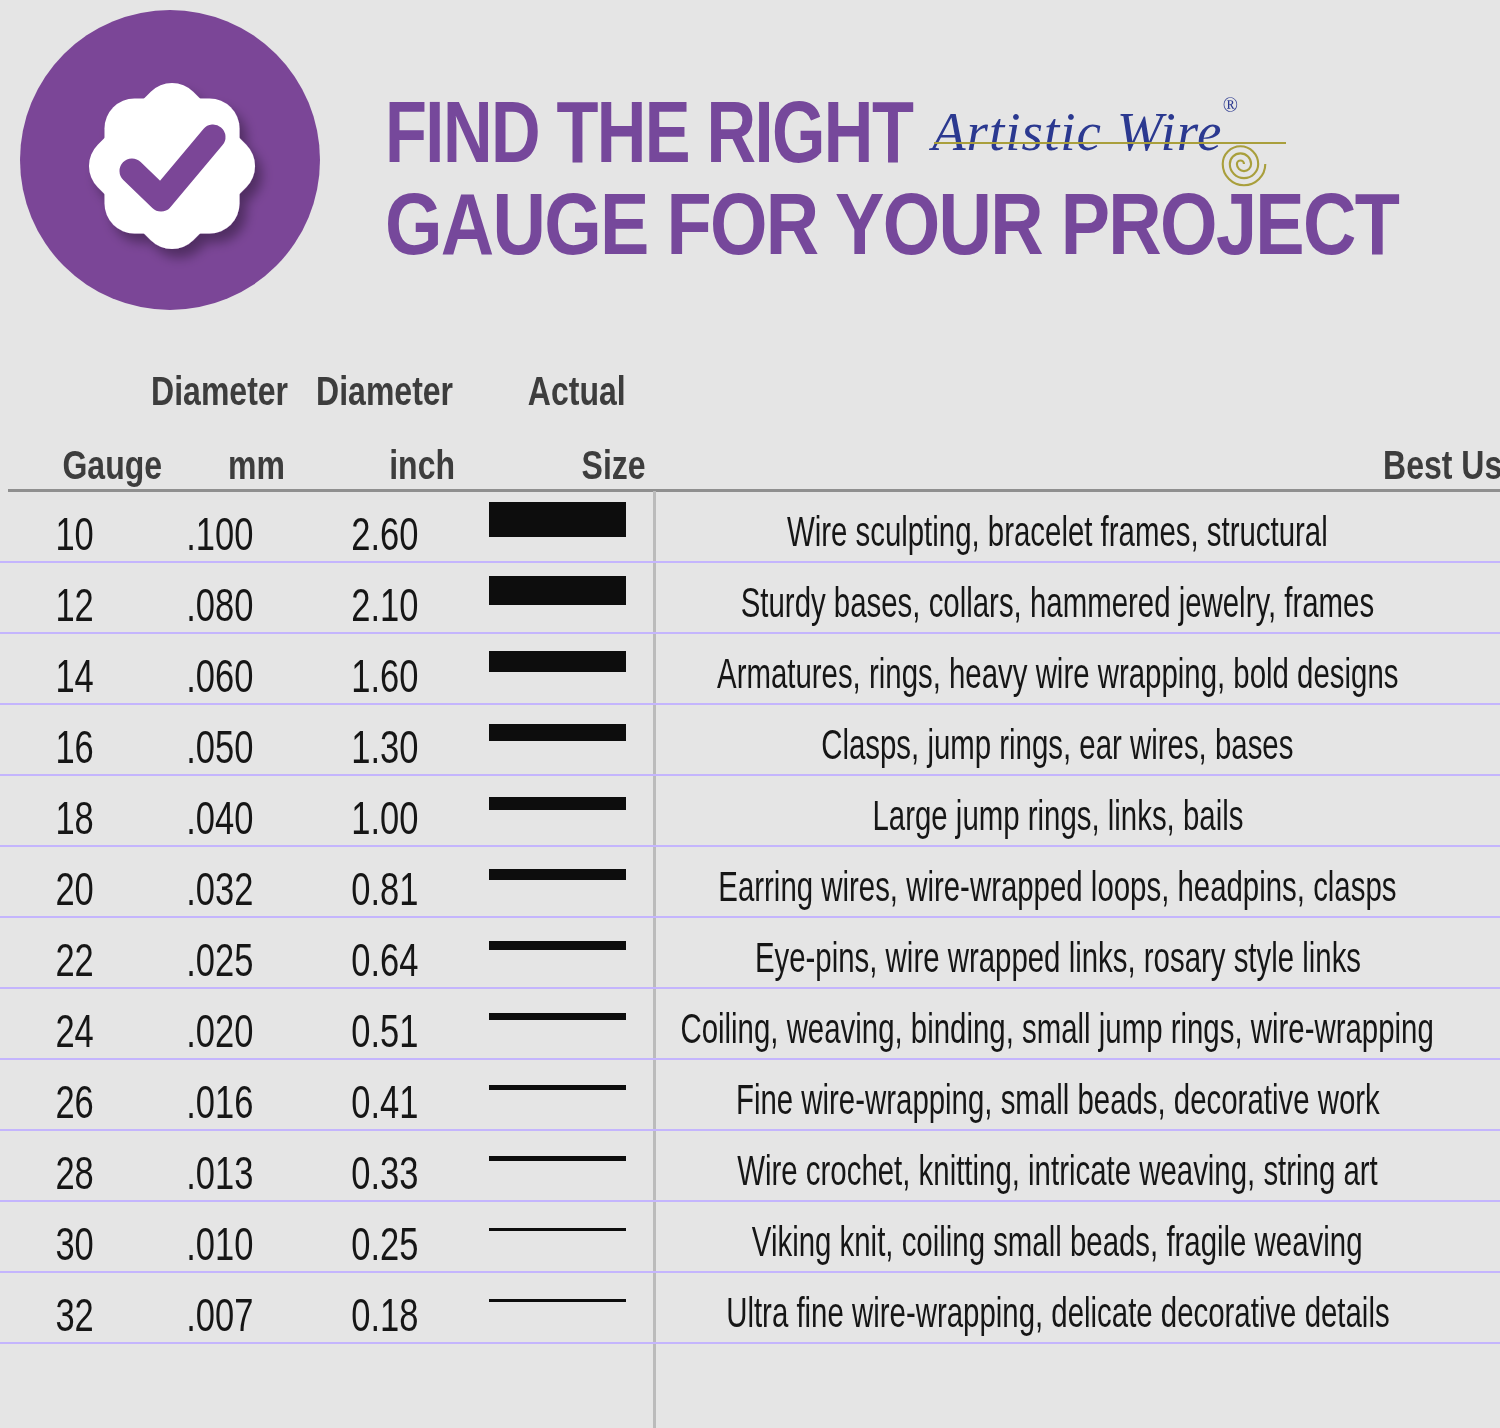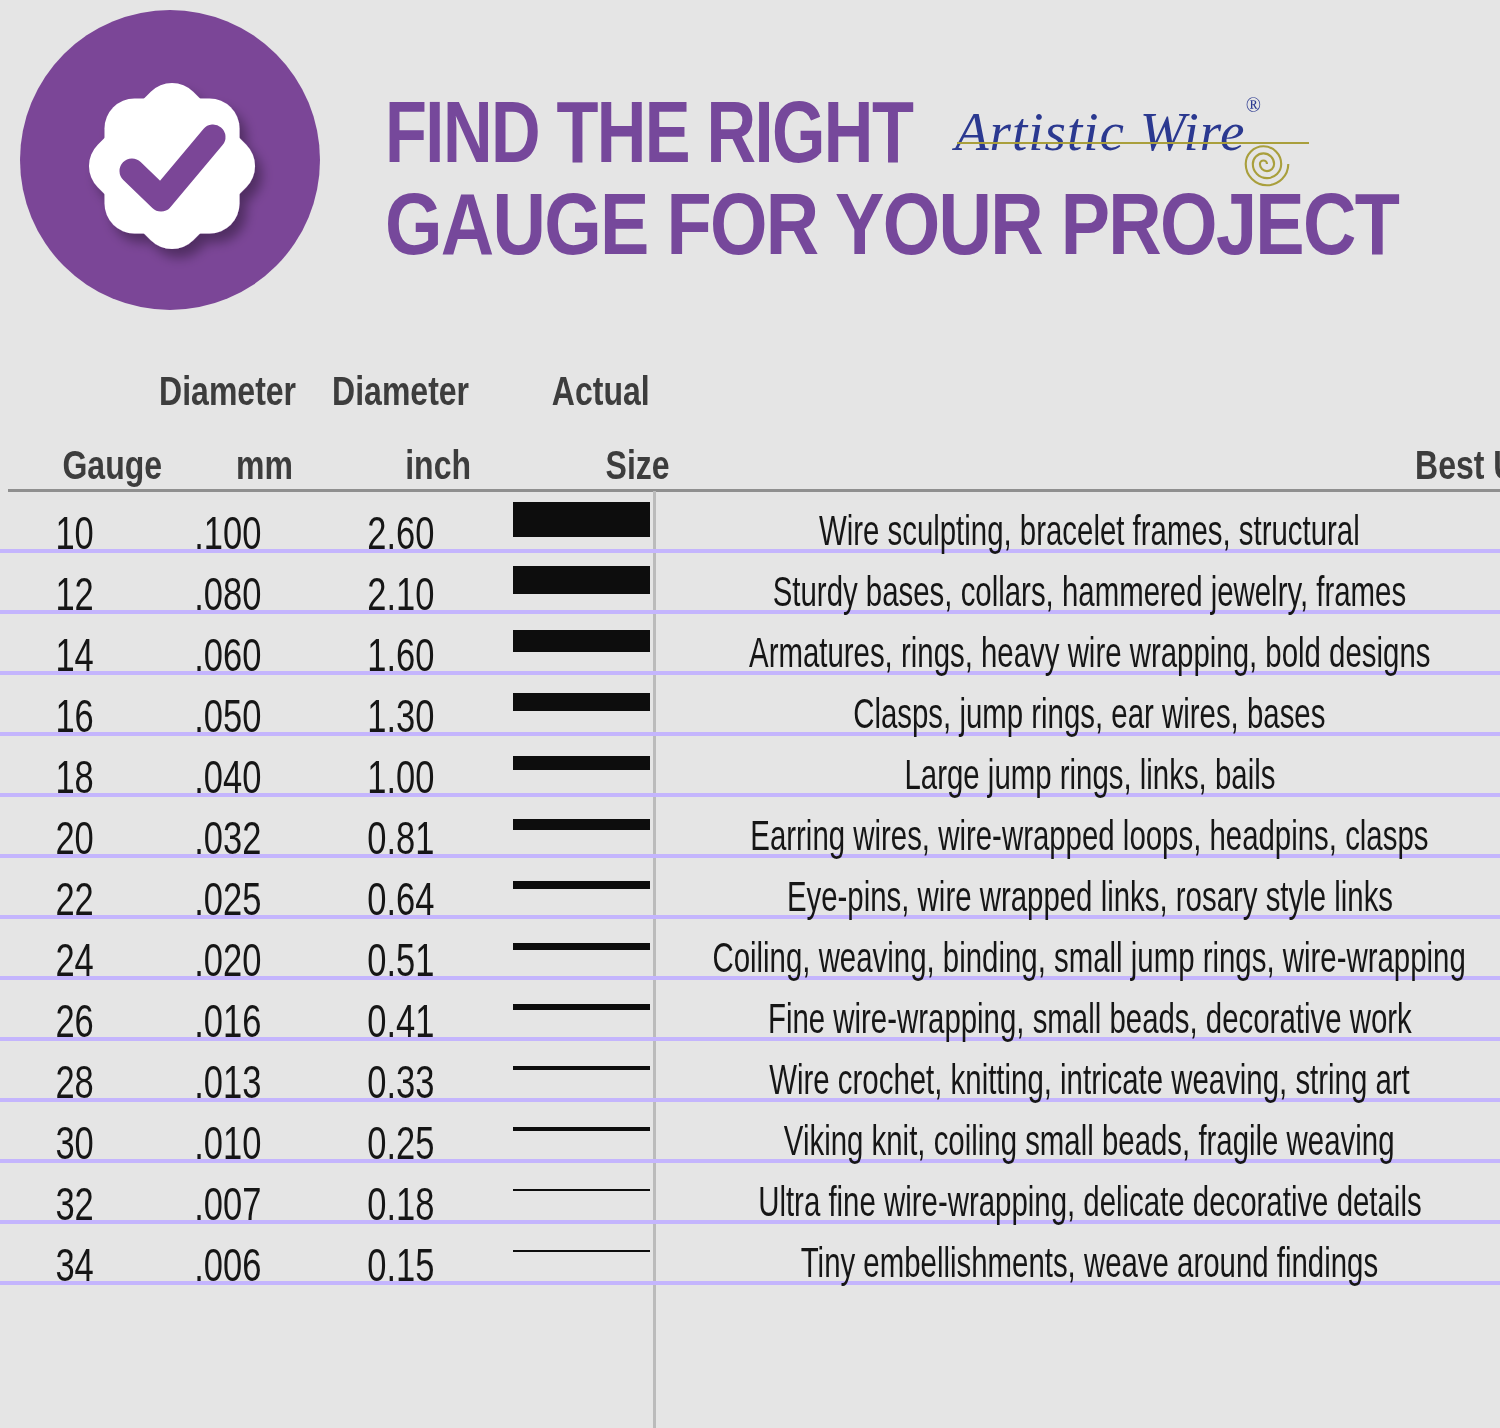--- a/index.html
+++ b/index.html
@@ -15,52 +15,52 @@
   .title-block { position:absolute; left:385px; top:86px; white-space:nowrap; }
   .title-line { height:92px; line-height:92px; }
   .title-line span {
     display:inline-block; transform-origin:left center;
     font-weight:bold; font-size:88px; letter-spacing:-2px; color:#76489B;
   }
   .title-line.l1 span { transform:scaleX(0.78); }
   .title-line.l2 span { transform:scaleX(0.84); }
 
   
-  .logo { position:absolute; left:953px; top:86px; width:430px; height:140px; }
+  .logo { position:absolute; left:930px; top:86px; width:430px; height:140px; }
   .logo-text {
     position:absolute; left:2px; top:8px;
     font-family:"Liberation Serif", serif; font-style:italic;
     font-size:55px; color:#2B3990; white-space:nowrap; letter-spacing:1px;
   }
   .logo-text sup { font-size:20px; vertical-align:38px; letter-spacing:0; }
   .logo-underline { position:absolute; left:4px; top:56px; width:352px; height:2px; background:#A99F3C; }
   .logo-spiral { position:absolute; left:288px; top:52px; width:52px; height:52px; }
 
   
   .grid-cols {
-    display:grid; grid-template-columns:150px 140px 190px 175px 845px;gap:8px;
+    display:grid; grid-template-columns:150px 140px 190px 175px 845px;
   }
   .thead { position:absolute; left:0; top:352px; width:1500px; }
   .thead .hrow1 { height:62px; }
   .thead .hrow2 { height:74px;padding-left:37px; }
   .hcell { display:flex; justify-content:center; align-items:flex-end; }
   .hcell span {
     display:inline-block; transform:scaleX(0.8);
     font-weight:bold; font-size:40px; color:#3D3D3D; white-space:nowrap;
   }
   .hcell.shift span { transform:scaleX(0.8) translateX(12px); }
   .hcell.bestuse { justify-content:flex-end; padding-left:230px; }
 
   .header-rule { position:absolute; left:8px; width:1492px; top:489px; height:3px; background:#8F8F8F; }
   .v-rule { position:absolute; left:653px; top:491px; width:3px; height:937px; background:#BBBBBB; }
 
   .tbody { position:absolute; left:0; top:492px; width:1500px; }
   .trow {
-    box-sizing:border-box; height:61px;
-    border-bottom:4px solid #c4b5fd; align-items:center;
+    box-sizing:border-box; height:71px;
+    border-bottom:2px solid #c4b5fd; align-items:center;
   }
   .cell { display:flex; justify-content:center; align-items:center; height:100%; }
   .cell .num {
     display:inline-block; transform:scaleX(0.75);
     font-size:46px; color:#161616; padding-top:14px; white-space:nowrap;
   }
   .cell.size-cell .bar { background:#0D0D0D; width:137px; transform:translate(-10px,-7px); }
   .cell.best-cell { padding-right:40px; }
   .cell.best-cell .use {
     display:inline-block; transform:scaleX(0.7);
@@ -337,32 +337,15 @@
         <div class="cell">
           <span class="num">0.18</span>
         </div>
         <div class="cell size-cell">
           <div class="bar" style="height: 2.5px;"></div>
         </div>
         <div class="cell best-cell">
           <span class="use">Ultra fine wire-wrapping, delicate decorative details</span>
         </div>
       </div>
-      <div class="grid-cols trow">
-        <div class="cell">
-          <span class="num">34</span>
-        </div>
-        <div class="cell">
-          <span class="num">.006</span>
-        </div>
-        <div class="cell">
-          <span class="num">0.15</span>
-        </div>
-        <div class="cell size-cell">
-          <div class="bar" style="height: 2px;"></div>
-        </div>
-        <div class="cell best-cell">
-          <span class="use">Tiny embellishments, weave around findings</span>
-        </div>
-      </div>
     </div>
 
 </div>
 
 </body></html>

